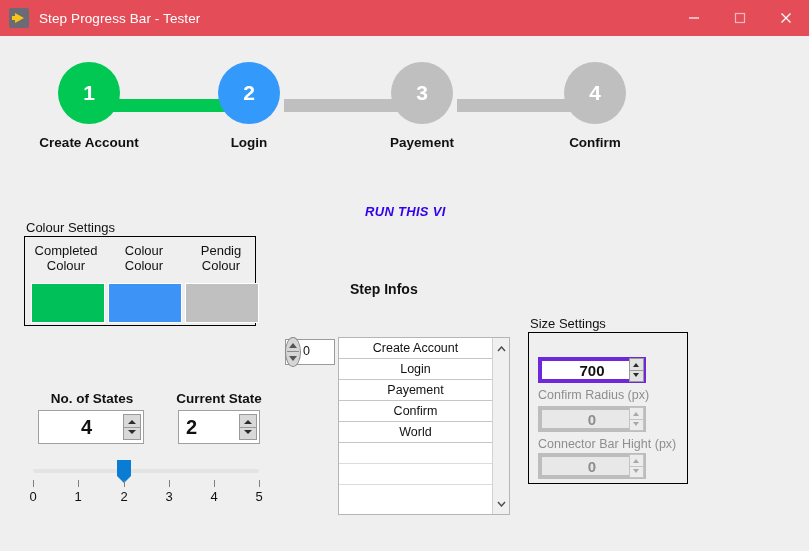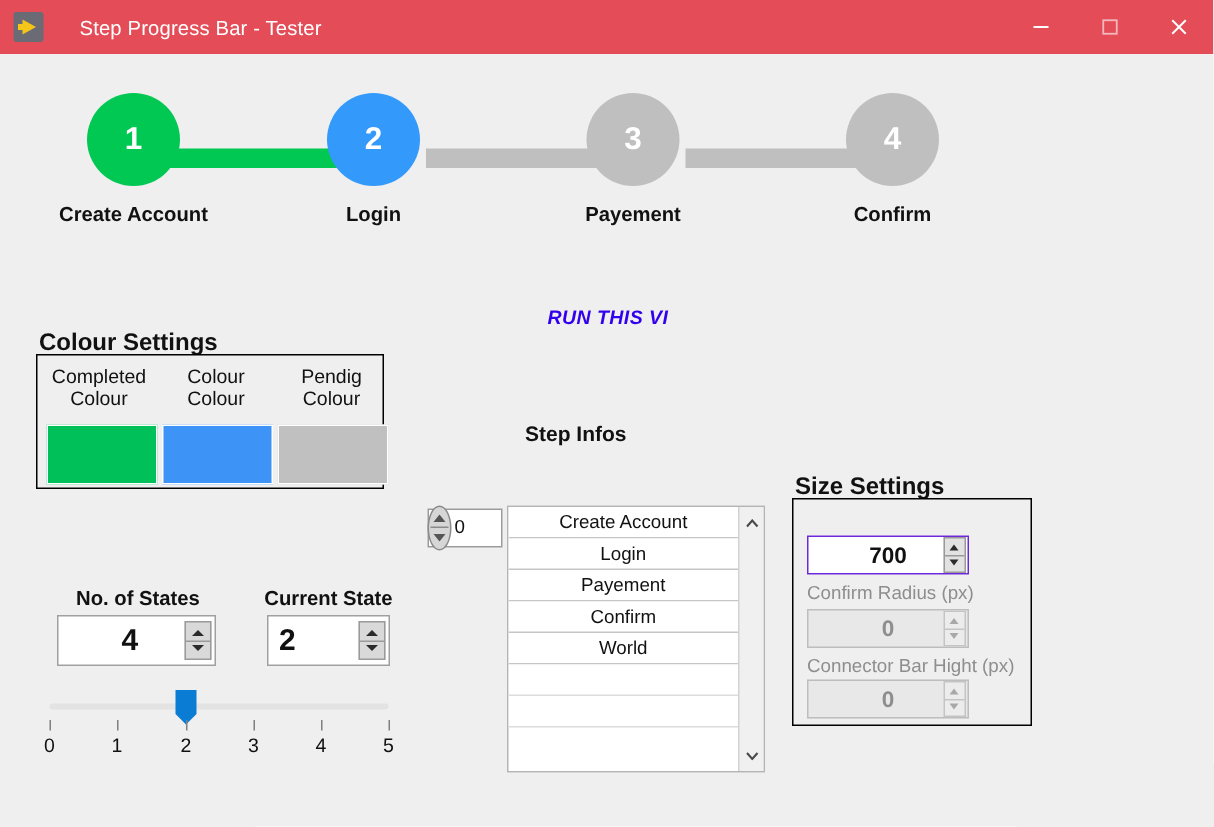--- a/index.html
+++ b/index.html
@@ -46,21 +46,21 @@
   .tb-icon::before {
     content: "";
     position: absolute;
     left: 3px; top: 8px;
     width: 4px; height: 4px;
     background: #f5c518;
   }
   .tb-title {
     color: #ffffff;
     font-size: 13.5px;
-    margin-left: 24px;
+    margin-left: 10px;
     letter-spacing: 0.1px;
     white-space: nowrap;
   }
   .tb-buttons {
     margin-left: auto;
     display: flex;
     height: 36px;
   }
   .tb-btn {
     width: 46px; height: 36px;
@@ -128,22 +128,22 @@
     font-size: 13px;
     font-weight: bold;
     font-style: italic;
     color: #3300ee;
     letter-spacing: 0.3px;
   }
 
   
   .grp-label {
     position: absolute;
-    font-size: 16px;
-    font-weight: bold;
+    font-size: 13px;
+    font-weight: normal;
     color: #111111;
   }
   .grp-box {
     position: absolute;
     border: 1.5px solid #000000;
     background: #efefef;
     box-sizing: border-box;
   }
 
   
@@ -262,21 +262,21 @@
   #size-settings-box { left: 528px; top: 296px; width: 160px; height: 152px; }
   .sz-field-label {
     position: absolute;
     left: 9px;
     font-size: 12.5px;
   }
   .sz-ctrl {
     position: absolute;
     left: 9px;
     width: 108px; height: 26px;
-    border: 1px solid #6d28d9;
+    border: 4px solid #6d28d9;
     background: #ffffff;
     box-sizing: border-box;
     display: flex;
     align-items: center;
     justify-content: center;
     font-size: 15px;
     font-weight: bold;
     color: #111111;
   }
   .sz-ctrl.disabled {

